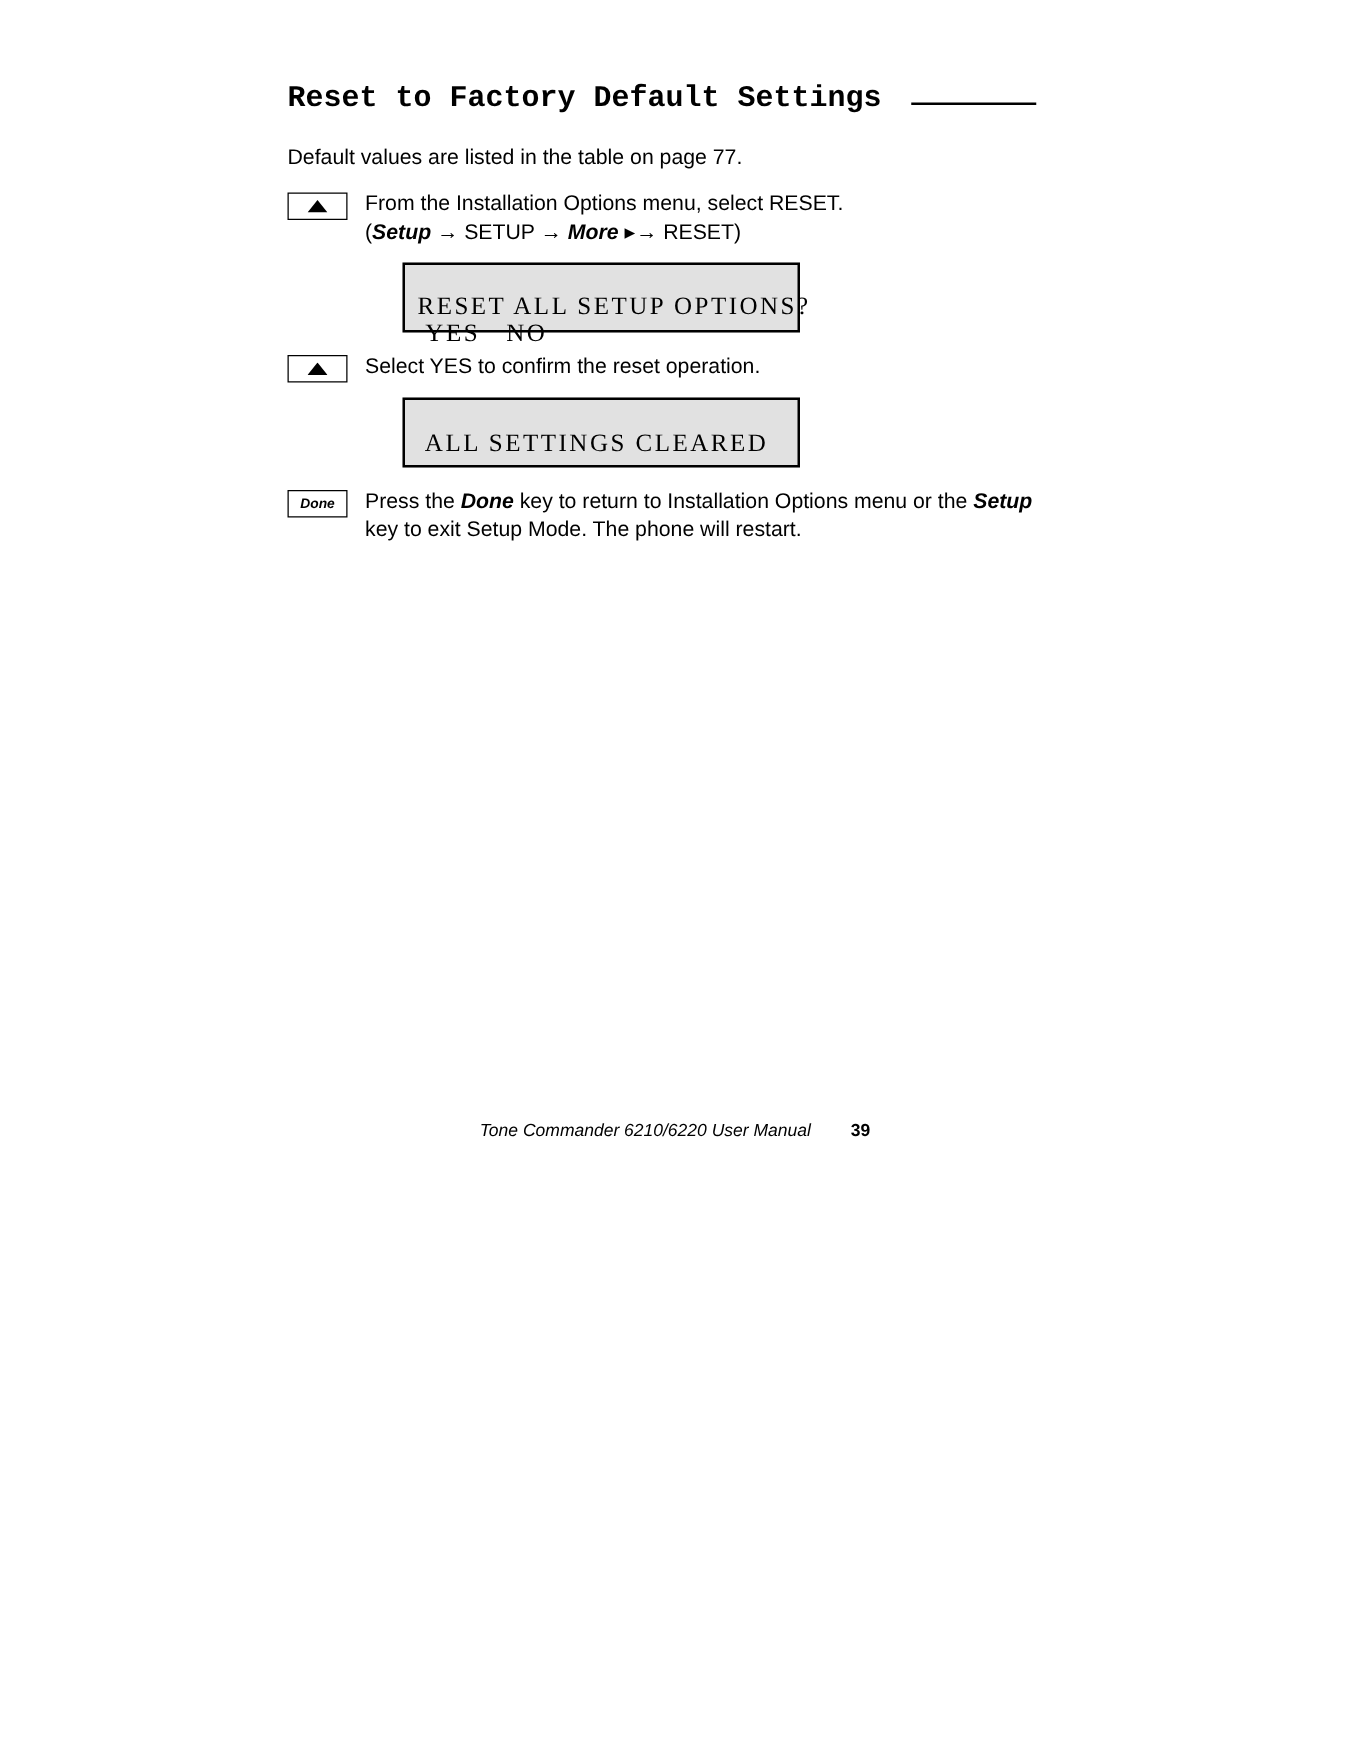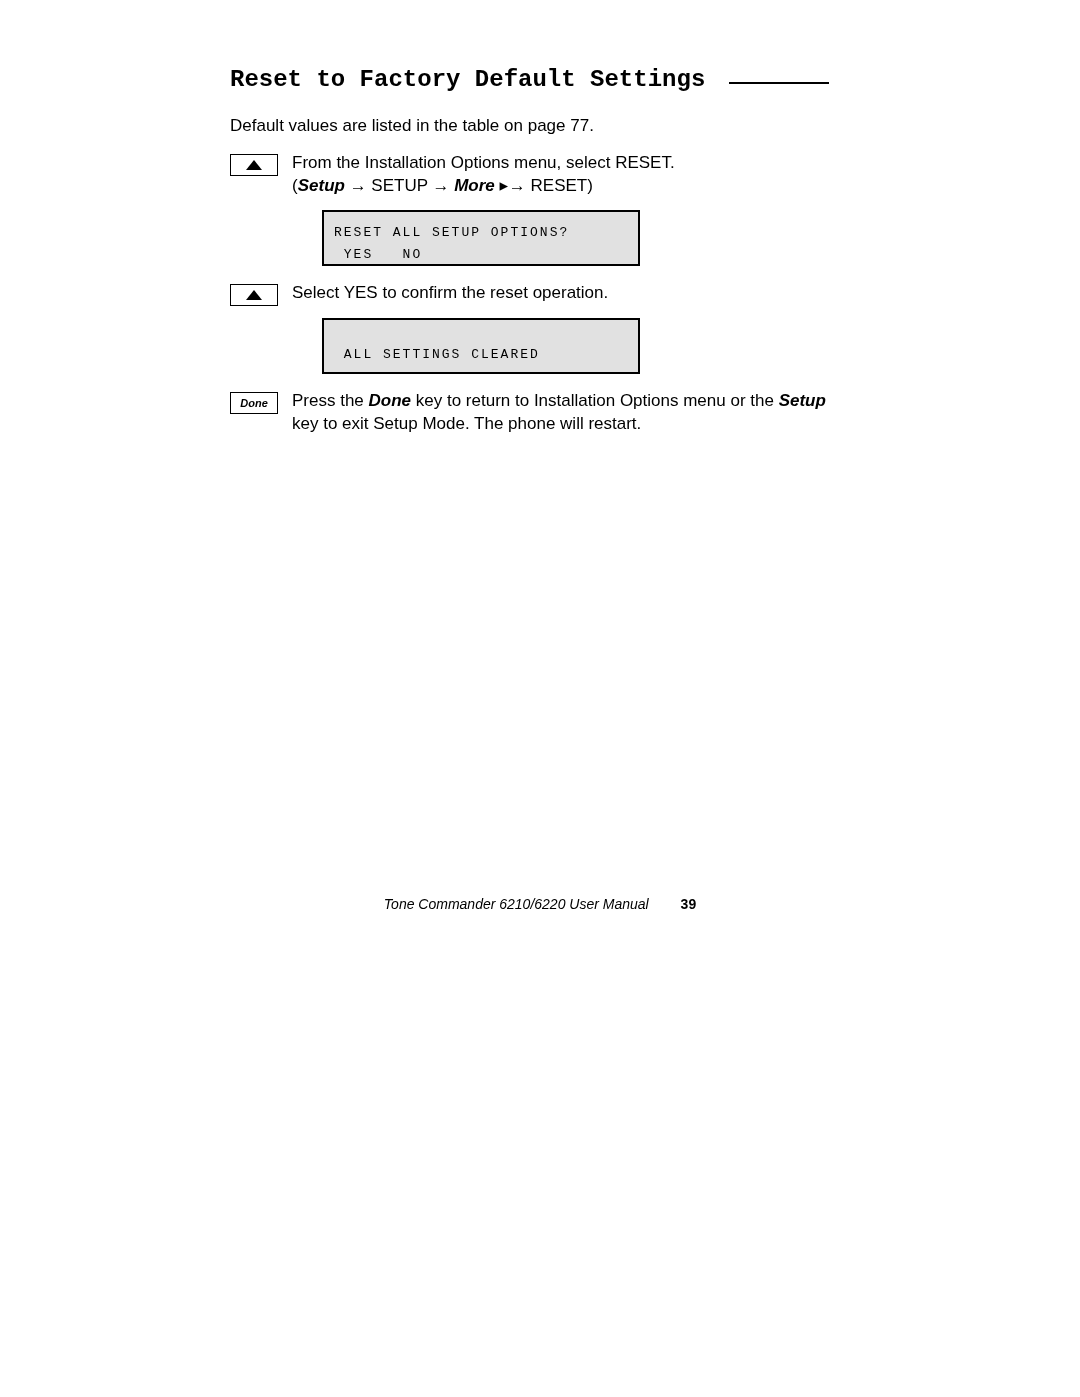--- a/index.html
+++ b/index.html
@@ -75,23 +75,23 @@
     font-size: 17px;
     line-height: 1.35;
   }
   .lcd {
     margin: 12px 0 16px 92px;
     width: 318px;
     height: 56px;
     background: #e1e1e1;
     border: 2px solid #000;
     box-sizing: border-box;
-    padding: 10px 10px 6px 10px;
-    font-family: Liberation Mono, monospace;
-    font-size: 13px;
+    padding: 22px 10px 6px 10px;
+    font-family: Liberation Serif, serif;
+    font-size: 20px;
     letter-spacing: 2px;
     line-height: 22px;
     white-space: pre;
     font-weight: 500;
   }
   .lcd.single {
     display: flex;
     align-items: flex-end;
     padding-top: 8px;
   }

